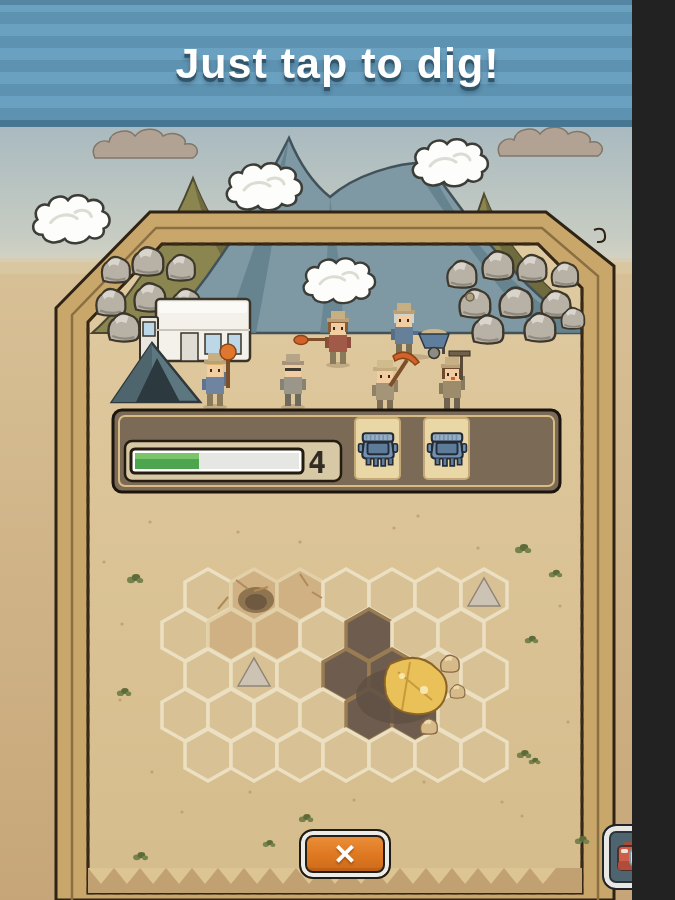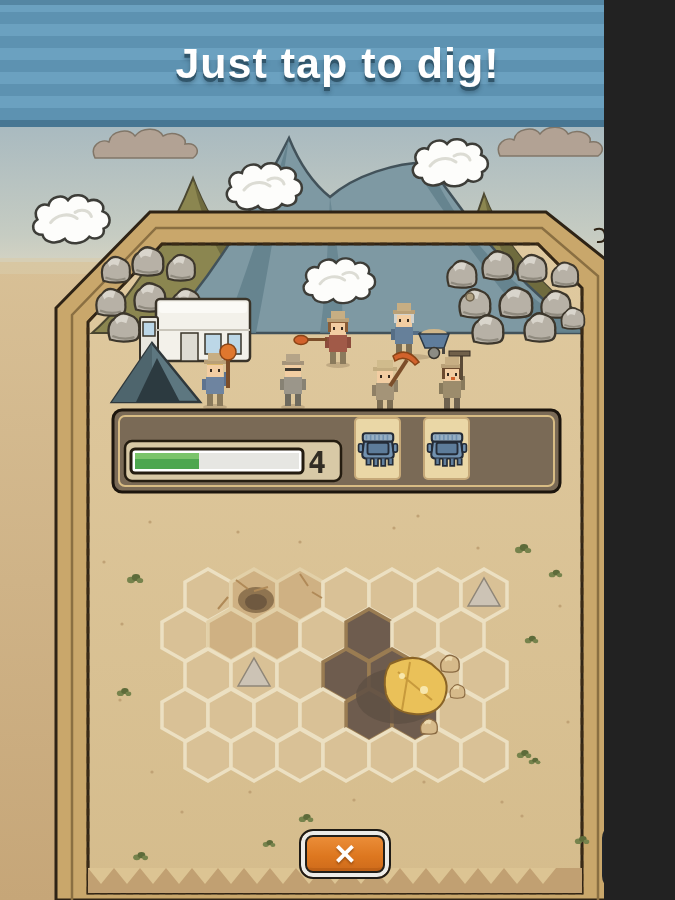--- a/index.html
+++ b/index.html
@@ -1,17 +1,17 @@
 <!DOCTYPE html>
 <html><head>
 <meta charset="utf-8">
 <style>
   html,body{margin:0;padding:0;background:#222;}
   .stage{position:relative;width:604px;height:900px;overflow:hidden;background:#cbb185;
-         font-family:"Liberation Sans",sans-serif;}
+         font-family:"Liberation Sans",sans-serif;padding-left:28px;}
   .banner{position:absolute;left:0;top:0;width:675px;height:127px;
     background:repeating-linear-gradient(180deg,#6ba1c0 0 12px,#5d92b1 12px 24px);
     box-shadow:inset 0 -7px 0 rgba(42,84,110,.55), inset 0 5px 0 rgba(42,84,110,.35);
     display:flex;align-items:center;justify-content:center;z-index:3;}
   .banner span{font-weight:800;font-size:43px;line-height:1;color:#fff;letter-spacing:1px;
     text-shadow:0 4px 0 #31566b,0 6px 4px rgba(20,40,55,.35);}
   .scene{position:absolute;left:0;top:127px;width:675px;height:773px;display:block;}
   .hex{fill:#d9c196;stroke:#ece0c2;stroke-width:3.5;}
   .hex.shallow{fill:#cfb183;stroke:#e2d0a8;}
   .hex.dug{fill:#6e5c4e;stroke:#9a7c52;}

